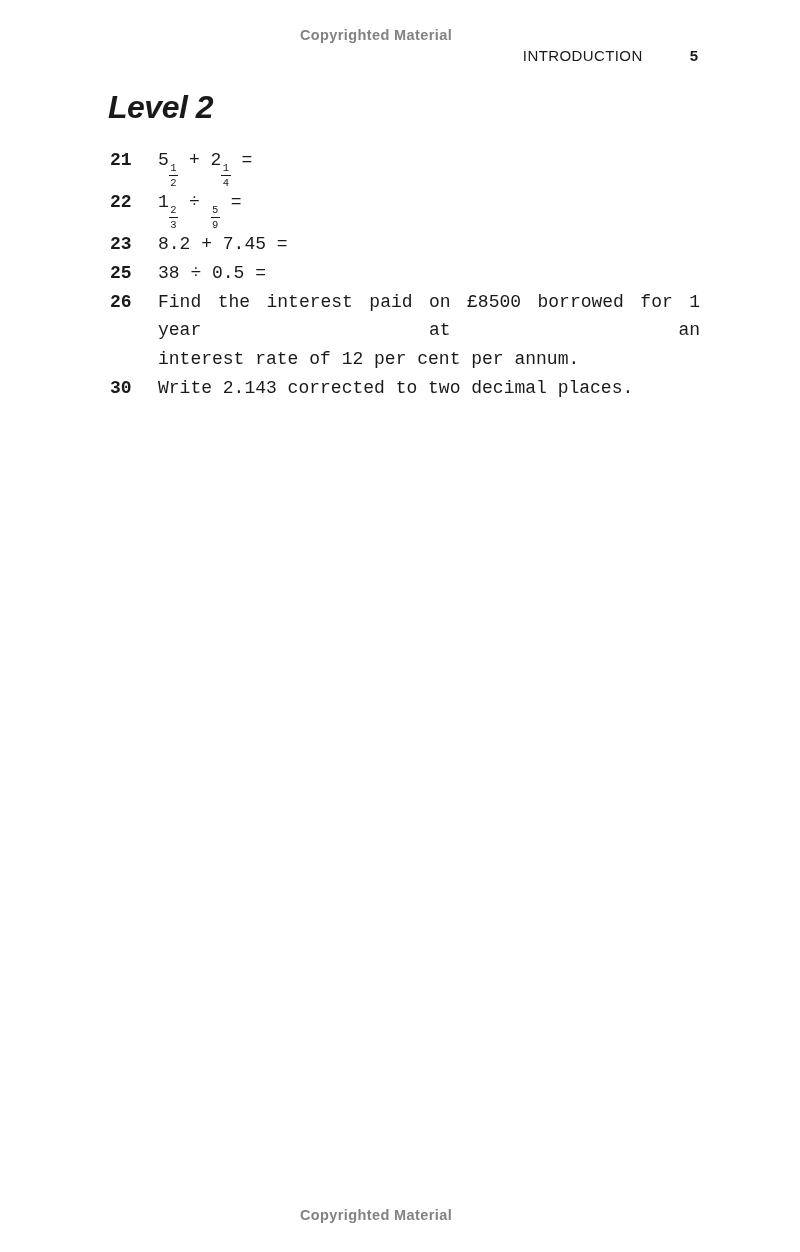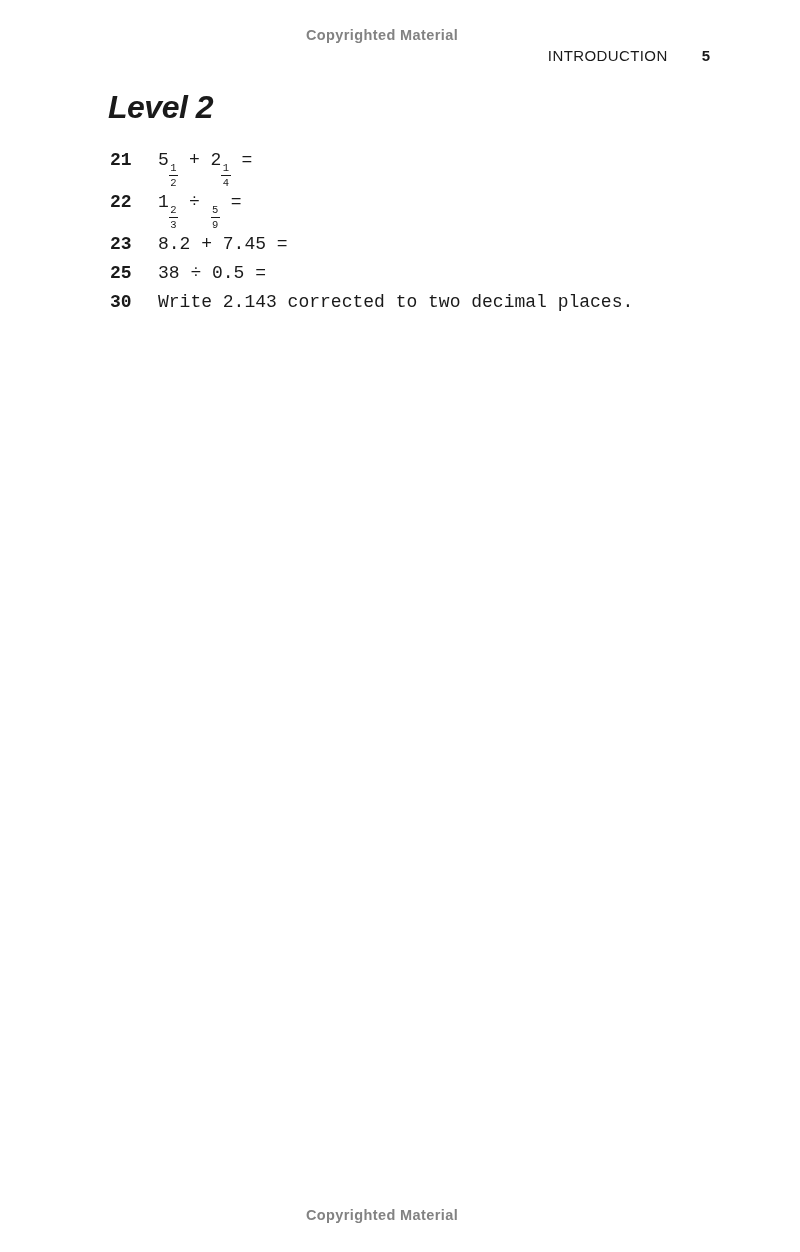--- a/index.html
+++ b/index.html
@@ -4,41 +4,40 @@
 <style>
   html, body { margin: 0; padding: 0; background: #ffffff; }
   .page {
     position: relative;
     width: 752px;
     height: 1252px;
     background: var(--paper, #ffffff);
     font-family: "Liberation Sans", sans-serif;
     color: var(--ink, #1a1a1a);
     overflow: hidden;
-    padding-left: 12px;
   }
   .copyright {
     position: absolute;
     left: 0;
     width: 100%;
     text-align: center;
     font-weight: bold;
     font-size: 14.5px;
     letter-spacing: 0.4px;
     color: var(--muted, #828282);
   }
   .copyright.top { top: 27px; }
   .copyright.bottom { top: 1207px; }
   .running-header {
     position: absolute;
     top: 47px;
     right: 54px;
     display: flex;
     align-items: baseline;
-    gap: 34px;
+    gap: 47px;
     font-size: 15px;
     letter-spacing: 0.4px;
   }
   .running-header .pagenum { font-weight: bold; letter-spacing: 0; }
   .section-title {
     position: absolute;
     left: 108px;
     top: 91px;
     margin: 0;
     font-size: 32px;
@@ -122,20 +121,24 @@
       </div>
       <div class="q-row">
         <span class="q-num">23</span>
         <span class="q-body">8.2 + 7.45 =</span>
       </div>
       <div class="q-row">
         <span class="q-num">25</span>
         <span class="q-body">38 ÷ 0.5 =</span>
       </div>
       <div class="q-row">
+        <span class="q-num">26</span>
+        <span class="q-body"><span class="jline">Find the interest paid on £8500 borrowed for 1 year at an</span>interest rate of 12 per cent per annum.</span>
+      </div>
+      <div class="q-row">
         <span class="q-num">30</span>
         <span class="q-body">Write 2.143 corrected to two decimal places.</span>
       </div>
     </div>
 
   <div class="copyright bottom">Copyrighted Material</div>
 
 </div>
 
 </body></html>

